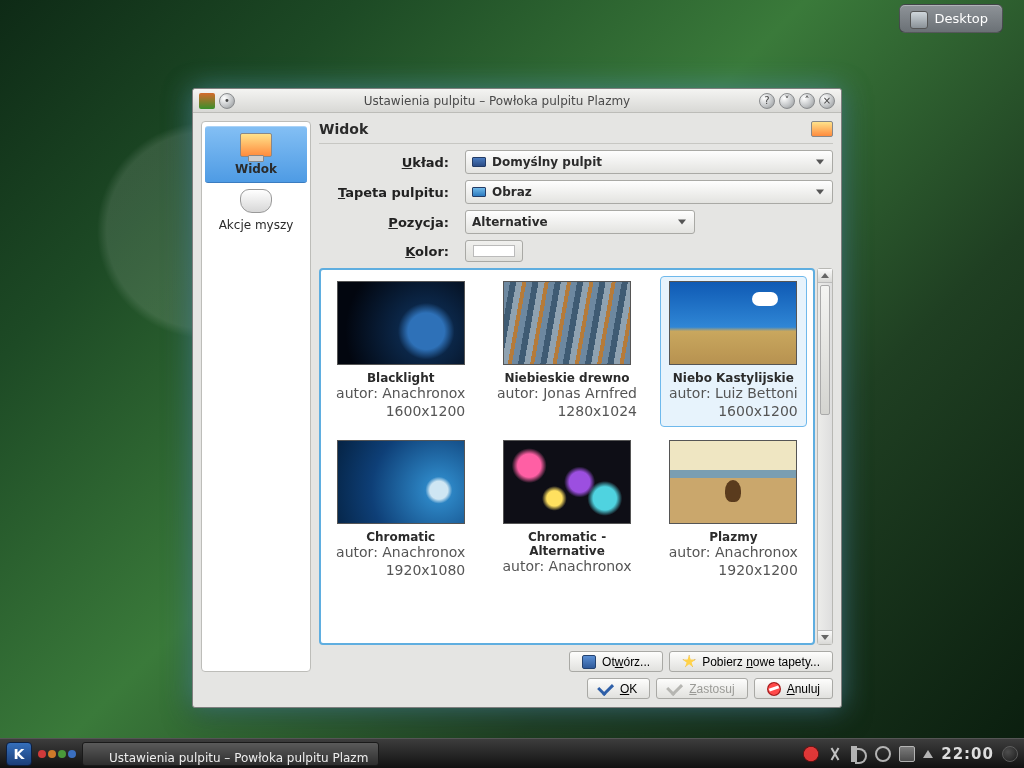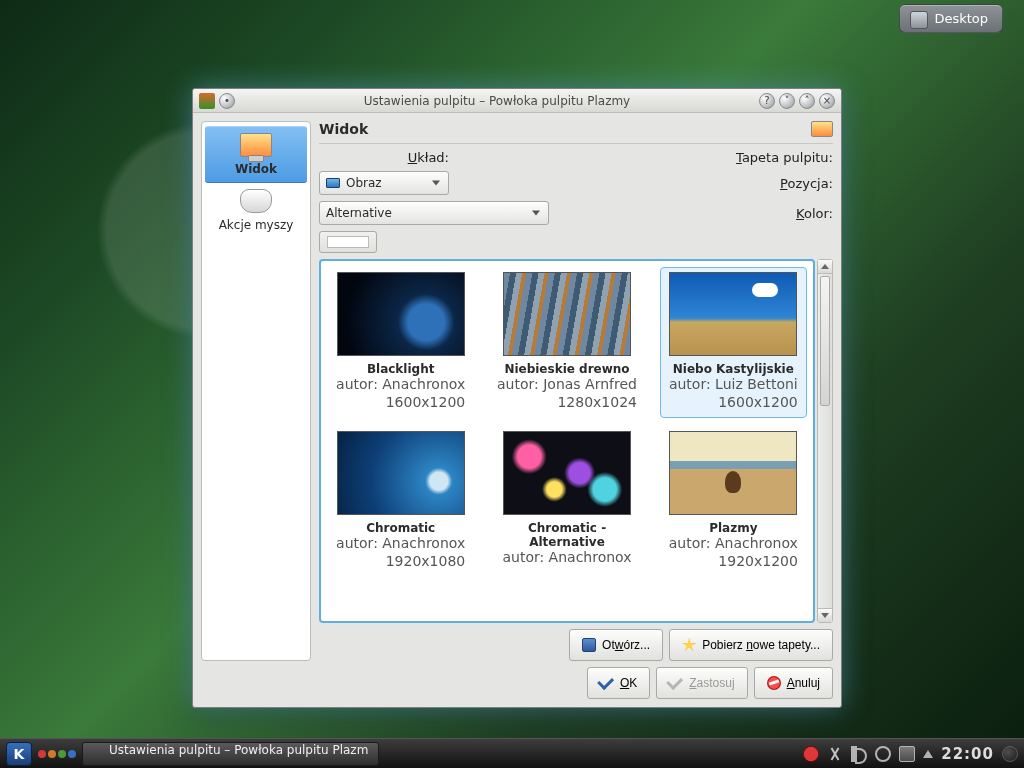--- a/index.html
+++ b/index.html
@@ -74,21 +74,21 @@
   .side-item span{font-size:12px;}
   .side-item.active span{font-weight:bold;}
 
   .main { flex:1; display:flex; flex-direction:column; gap:6px; overflow:hidden;}
   .heading-row{display:flex;align-items:center;}
   .heading-row h2{font-size:14px;font-weight:bold;flex:1;}
   .heading-row .thumb{width:22px;height:16px;
     background:linear-gradient(#ffe28a,#ff8b3d);border:1px solid #888;border-radius:2px;}
   .hr{height:1px;background:#c7c7c3;}
 
-  .form{display:grid;grid-template-columns:130px 1fr;gap:6px 16px;align-items:center;}
+  .form{display:grid;grid-template-columns:130px 1fr;gap:6px 16px;align-items:center;font-weight:bold;}
   .form label{text-align:right;color:#222;}
   .form label u{text-decoration:underline;}
   select,.combo{width:100%;height:24px;border:1px solid #a9a9a5;border-radius:3px;
     background:linear-gradient(#fefefe,#e3e3e0);padding:0 6px;font-size:12px;
     display:flex;align-items:center;gap:6px;position:relative;}
   .combo .arrow{position:absolute;right:8px;top:50%;transform:translateY(-50%);
     width:0;height:0;border-left:4px solid transparent;border-right:4px solid transparent;
     border-top:5px solid #555;}
   .combo.small{width:230px;}
   .combo-icon{width:14px;height:10px;background:linear-gradient(#4a7bbf,#2c4d86);
@@ -135,21 +135,21 @@
     radial-gradient(circle at 40% 70%,#ffe05f 0 8%,transparent 13%),
     #0e0e16;}
   .pic.dryland{background:linear-gradient(#efe6c2 0 35%,#7a9eb2 35% 45%,#caa76c 45% 100%);
     position:relative;}
   .pic.dryland::after{content:"";position:absolute;left:50%;top:48%;transform:translateX(-50%);
     width:16px;height:22px;background:#5a3b1d;border-radius:50% 50% 40% 40%;}
   .wall .title{font-weight:bold;font-size:12px;text-align:center;}
   .wall .meta{font-size:14px;color:#555;text-align:right;line-height:1.25;}
 
   .btnrow{display:flex;justify-content:flex-end;gap:6px;}
-  .btn2{height:32px;padding:0 12px;border:1px solid #a9a9a5;border-radius:3px;
+  .btn2{height:21px;padding:0 12px;border:1px solid #a9a9a5;border-radius:3px;
     background:linear-gradient(#fdfdfc,#e1e1de);display:flex;align-items:center;gap:6px;
     font-size:12px;cursor:pointer;}
   .btn2.disabled{color:#9a9a96;}
   .i{width:14px;height:14px;display:inline-block;}
   .i-floppy{background:linear-gradient(#5b8fd4,#2f5a9a);border:1px solid #234270;border-radius:2px;}
   .i-star{background:radial-gradient(circle,#ffd24a 0 55%,#cf8a12 60%);clip-path:polygon(50% 0,61% 35%,98% 35%,68% 57%,79% 91%,50% 70%,21% 91%,32% 57%,2% 35%,39% 35%);}
   .i-ok{width:14px;height:10px;border-left:3px solid #2e5fa8;border-bottom:3px solid #2e5fa8;transform:rotate(-45deg) translateY(-2px);}
   .i-ok.gray{border-color:#b6b6b2;}
   .i-cancel{background:radial-gradient(circle,#ff4a4a 0 55%,#a81f1f 60%);border-radius:50%;position:relative;}
   .i-cancel::after{content:"";position:absolute;left:2px;right:2px;top:5px;height:3px;background:#fff;transform:rotate(-20deg);}
@@ -160,21 +160,21 @@
     display:flex;align-items:center;padding:0 6px;gap:6px;color:#ddd;}
   .kbtn{width:26px;height:24px;border-radius:4px;
     background:linear-gradient(#356fbb,#1b3e78);border:1px solid #0d1f40;
     display:flex;align-items:center;justify-content:center;color:#fff;font-weight:bold;font-size:14px;}
   .pager{display:flex;gap:2px;}
   .pager div{width:8px;height:8px;border-radius:50%;}
   .pager .p1{background:#cf3a3a;} .pager .p2{background:#cf7a2a;}
   .pager .p3{background:#4a9a3a;} .pager .p4{background:#3a6fbf;}
   .task{height:24px;padding:0 10px 0 6px;border-radius:3px;
     background:linear-gradient(#5a5a5a,#2e2e2e);border:1px solid #1a1a1a;
-    display:flex;align-items:flex-start;gap:6px;font-size:12px;color:#eee;
+    display:flex;align-items:flex-end;gap:6px;font-size:12px;color:#eee;
     max-width:300px;overflow:hidden;white-space:nowrap;}
   .task .app-icon{flex:0 0 14px;height:14px;}
   .tray{margin-left:auto;display:flex;align-items:center;gap:8px;font-size:12px;}
   .tray .clock{font-size:15px;font-weight:bold;letter-spacing:1px;}
   .tray-ico{width:16px;height:16px;opacity:.85;}
   .ico-opera{border-radius:50%;background:radial-gradient(circle,#ff3a3a 0 60%,#7a0e0e 65%);}
   .ico-scissors{position:relative;}
   .ico-scissors::before,.ico-scissors::after{content:"";position:absolute;width:2px;height:14px;background:#ddd;left:7px;top:1px;}
   .ico-scissors::before{transform:rotate(30deg);} .ico-scissors::after{transform:rotate(-30deg);}
   .ico-sound{background:linear-gradient(90deg,#ccc 0 40%,transparent 40%);position:relative;}
@@ -223,20 +223,25 @@
 
       <div class="main">
         <div class="heading-row">
           <h2>Widok</h2>
           <span class="thumb"></span>
         </div>
         <div class="hr"></div>
 
         <div class="form">
           <label><u>U</u>kład:</label>
+          <div class="combo">
+            <span class="combo-icon"></span>
+            <span>Domyślny pulpit</span>
+            <span class="arrow"></span>
+          </div>
 
           <label><u>T</u>apeta pulpitu:</label>
           <div class="combo">
             <span class="combo-icon img"></span>
             <span>Obraz</span>
             <span class="arrow"></span>
           </div>
 
           <label><u>P</u>ozycja:</label>
           <div>

